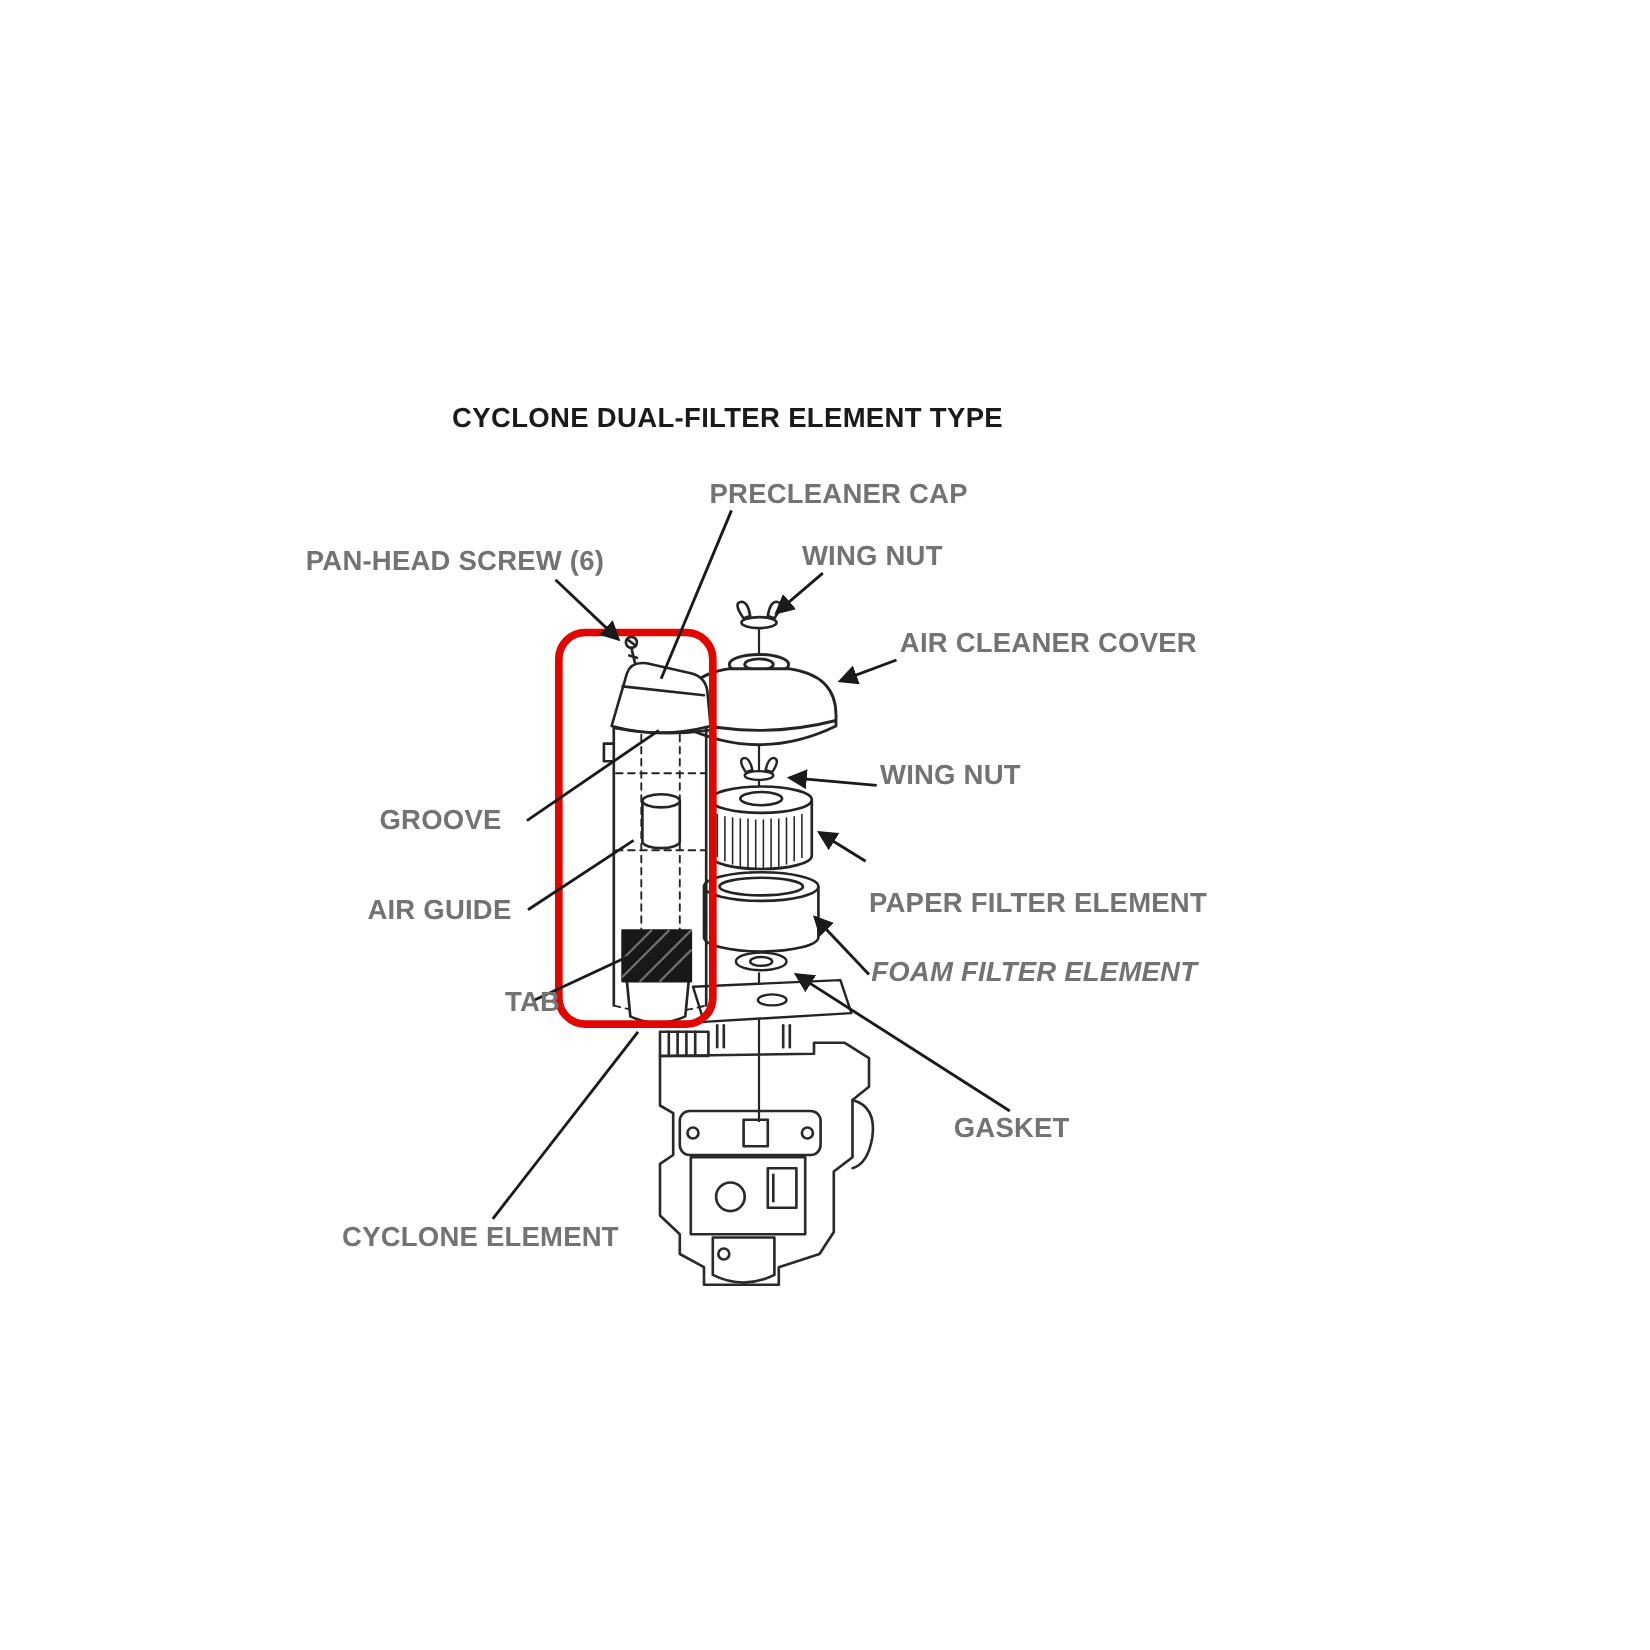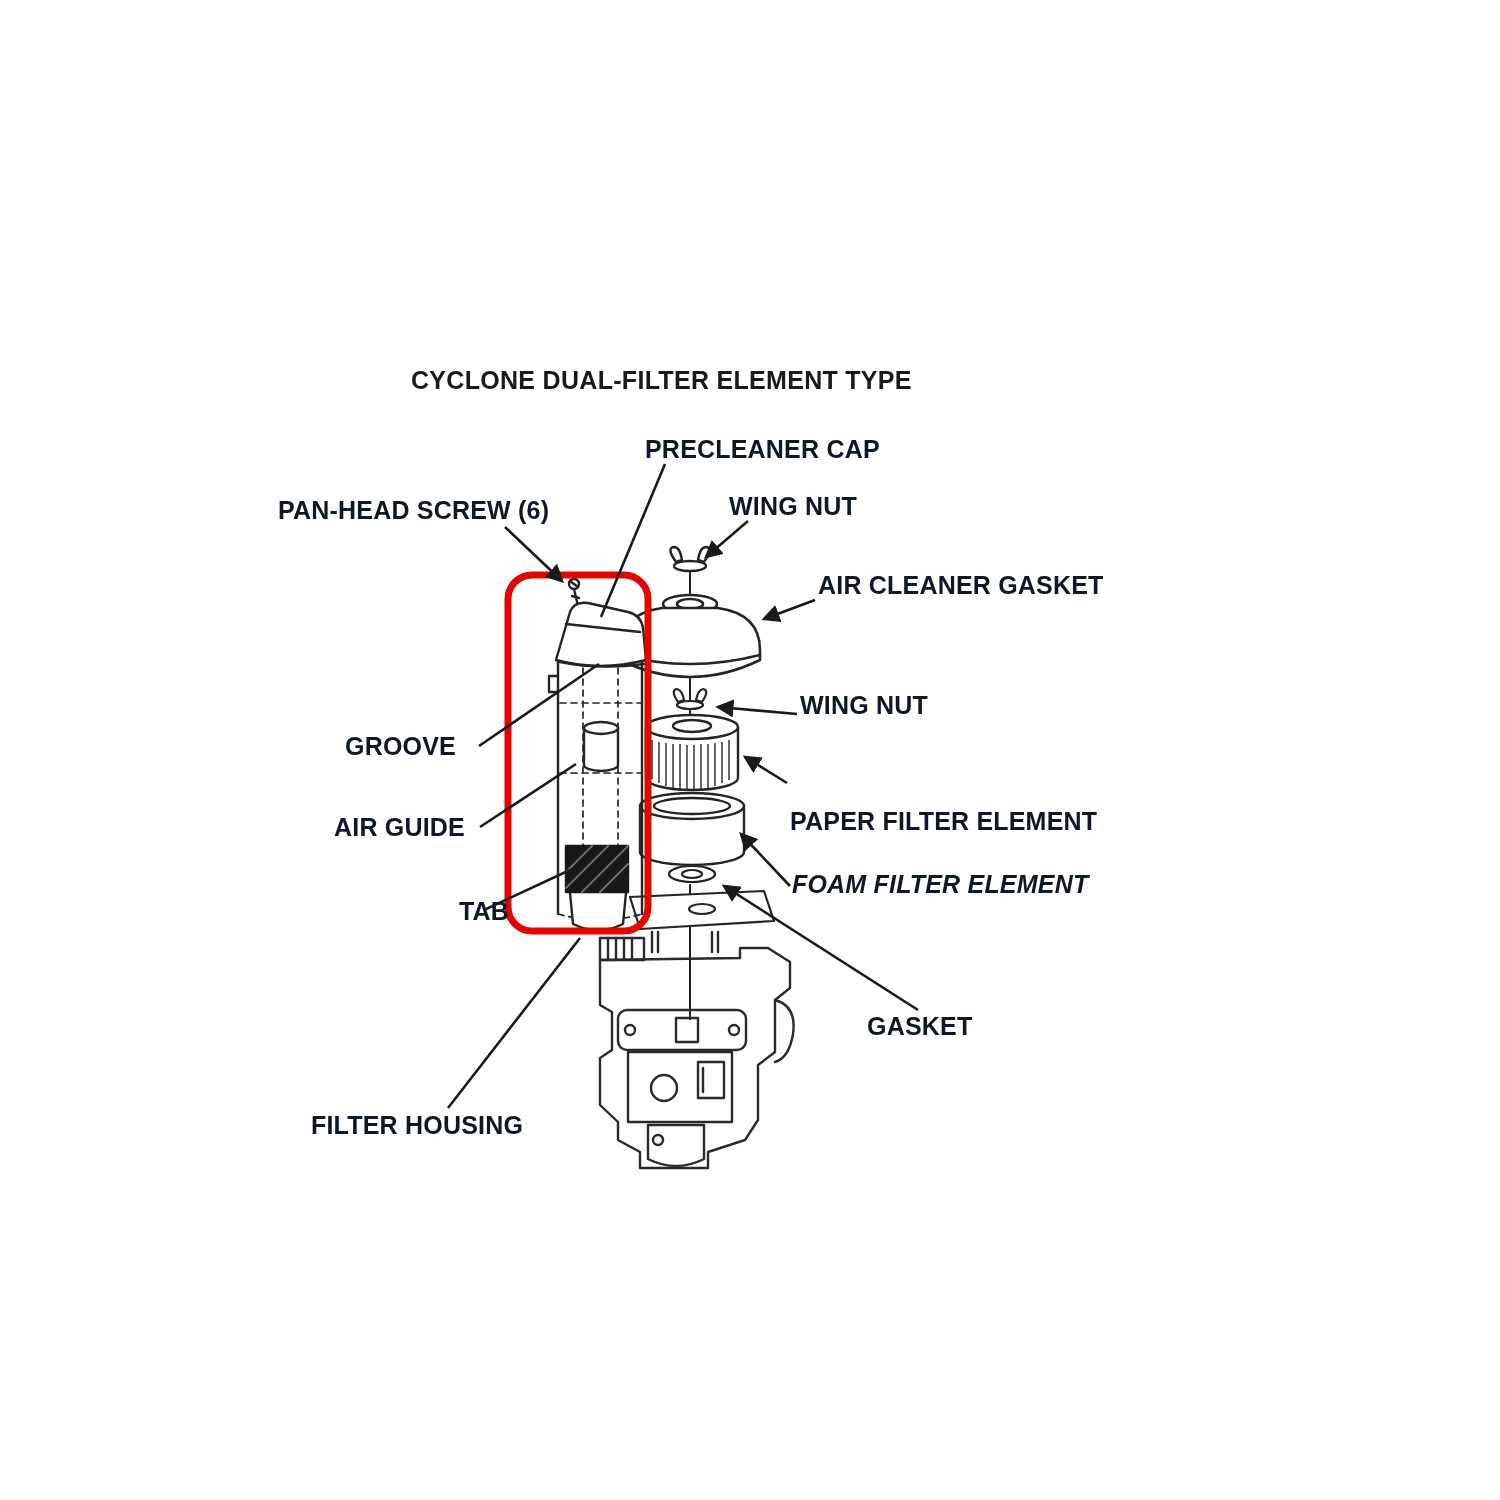--- a/index.html
+++ b/index.html
@@ -10,21 +10,21 @@
     font-family:"Liberation Sans", sans-serif;
     overflow:hidden;
     text-align:right;
   }
   .canvas svg{position:absolute;left:0;top:0;}
   .lbl{
     position:absolute;
     font-weight:700;
     font-size:25px;
     letter-spacing:0.2px;
-    color:#0f172a;
+    color:#737373;
     white-space:nowrap;
     line-height:1.1;
   }
   .ttl{
     position:absolute;
     font-weight:700;
     font-size:25px;
     letter-spacing:0.3px;
     color:#1a1a1a;
     white-space:nowrap;
@@ -196,31 +196,31 @@
   </svg>
 
   <div class="ttl" style="left:411px; top:366px;">CYCLONE DUAL-FILTER ELEMENT TYPE</div>
 
   <div class="lbl" style="left:645px; top:436px;">PRECLEANER CAP</div>
 
   <div class="lbl" style="left:278px; top:497px;">PAN-HEAD SCREW (6)</div>
 
   <div class="lbl" style="left:729px; top:493px;">WING NUT</div>
 
-  <div class="lbl" style="left:818px; top:572px;">AIR CLEANER GASKET</div>
+  <div class="lbl" style="left:818px; top:572px;">AIR CLEANER COVER</div>
 
   <div class="lbl" style="left:800px; top:692px;">WING NUT</div>
 
   <div class="lbl" style="left:345px; top:733px;">GROOVE</div>
 
   <div class="lbl" style="left:790px; top:764px;margin-top:44px;">PAPER FILTER ELEMENT</div>
 
   <div class="lbl" style="left:334px; top:814px;">AIR GUIDE</div>
 
   <div class="lbl" style="left:792px; top:871px;font-style:italic;">FOAM FILTER ELEMENT</div>
 
   <div class="lbl" style="left:420px; top:898px;margin-left:39px;">TAB</div>
 
   <div class="lbl" style="left:867px; top:1013px;">GASKET</div>
 
-  <div class="lbl" style="left:311px; top:1112px;">FILTER HOUSING</div>
+  <div class="lbl" style="left:311px; top:1112px;">CYCLONE ELEMENT</div>
 
 </div>
 
 </body></html>

